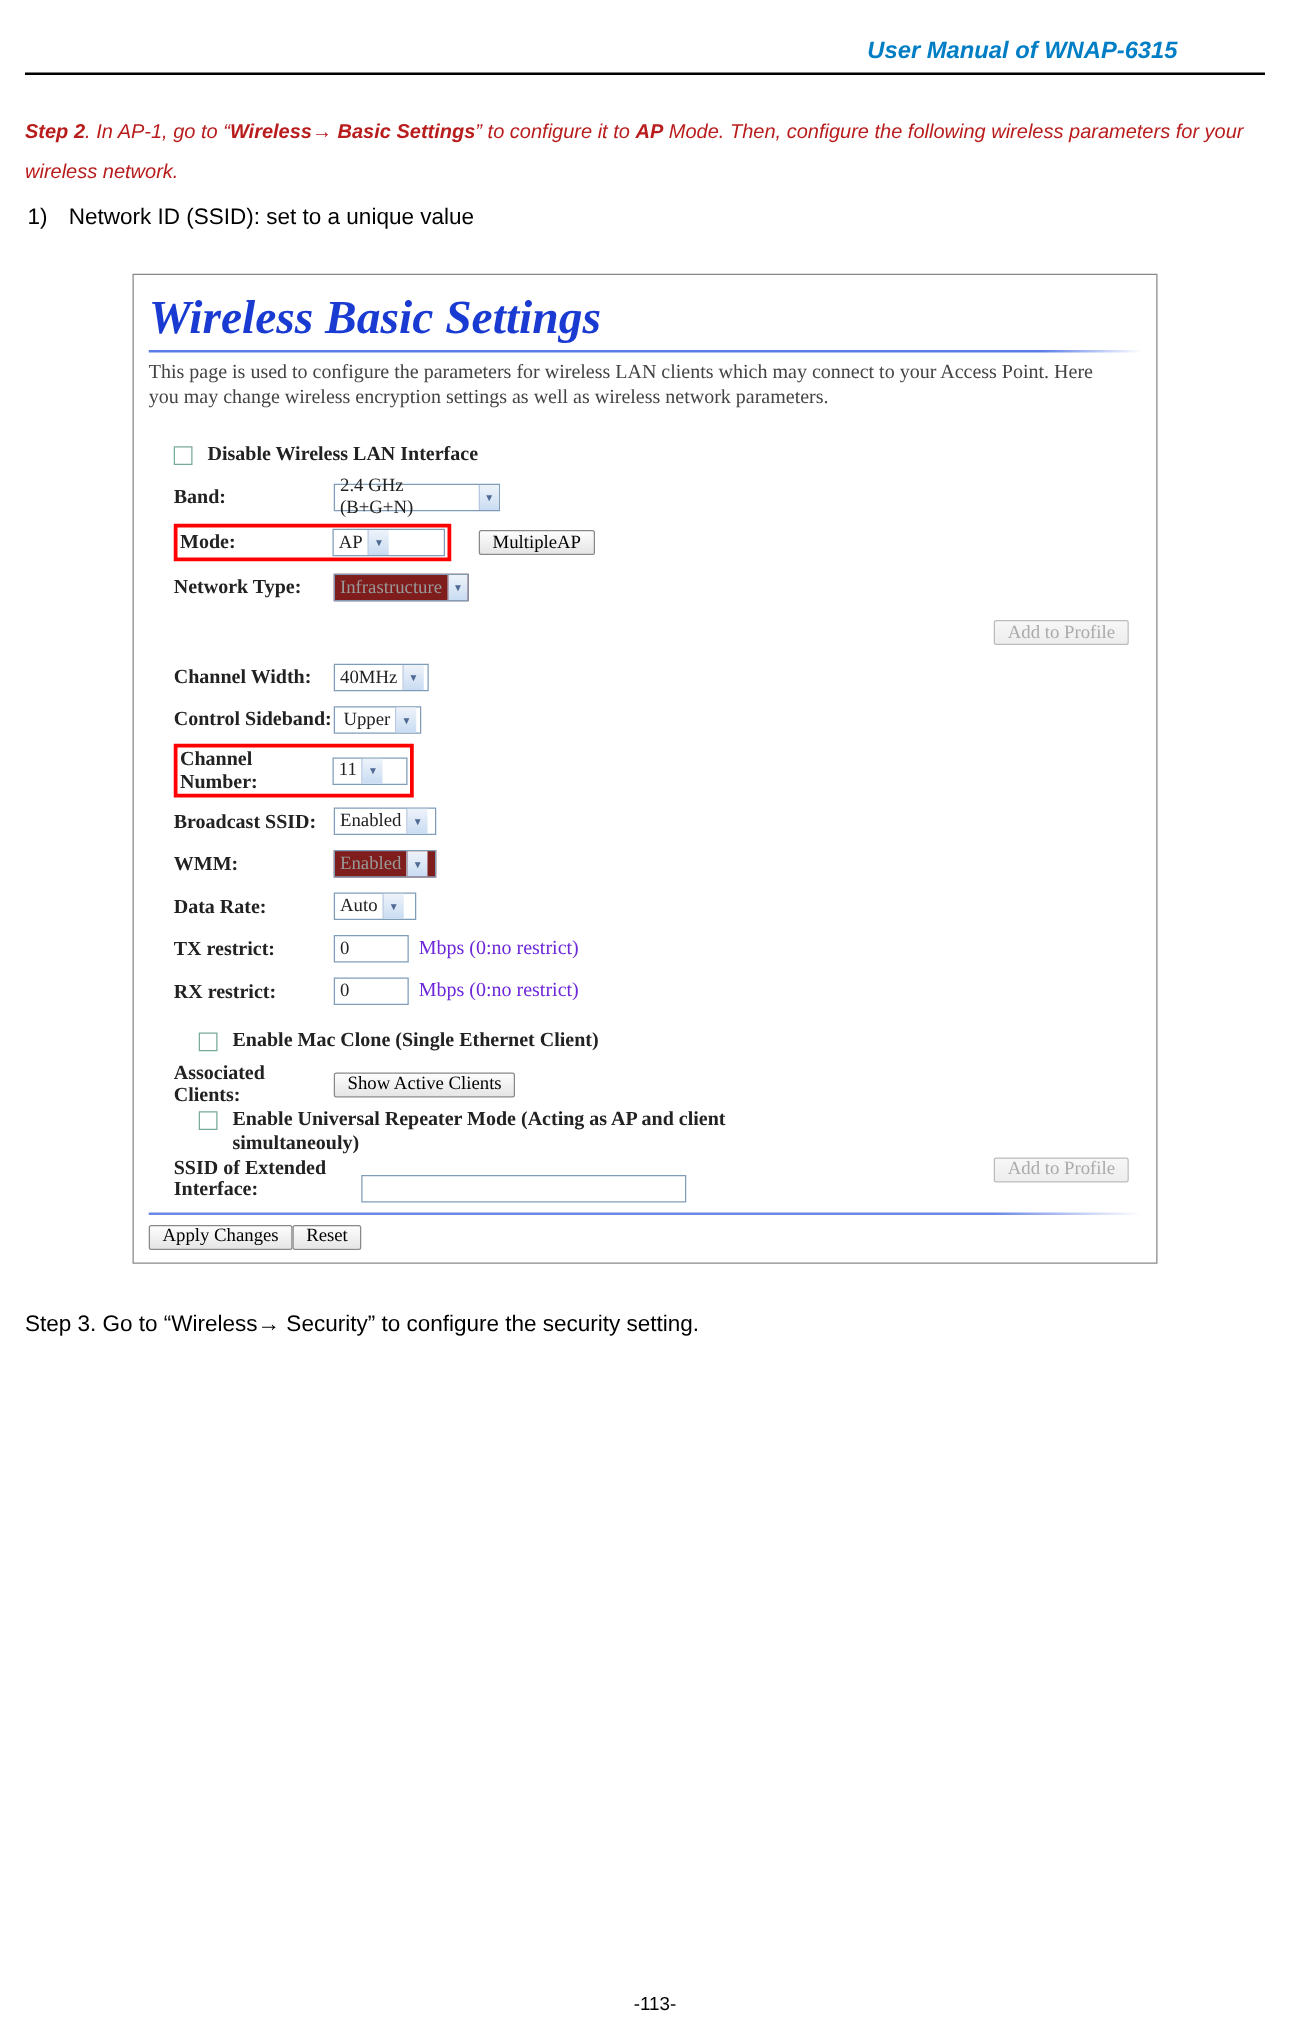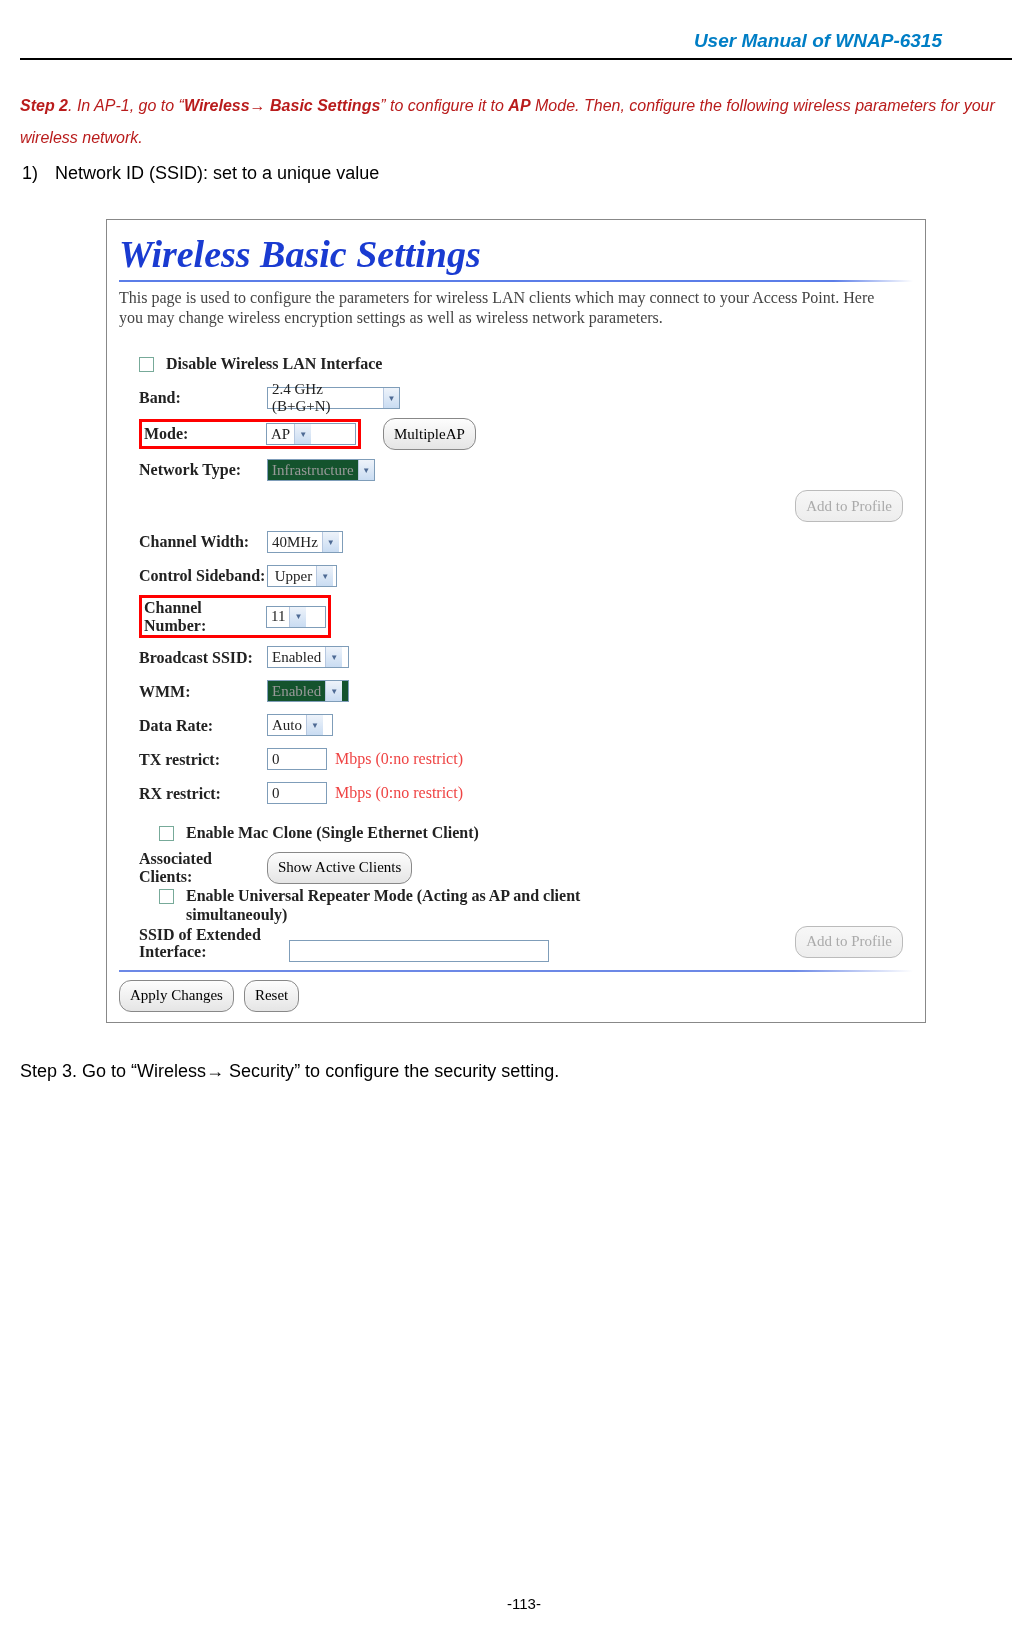--- a/index.html
+++ b/index.html
@@ -93,60 +93,60 @@
       display: inline-block; vertical-align: middle;
       margin-right: 12px;
     }
     .chk-lab { font-weight: bold; }
     .select-wrap {
       display: inline-flex; align-items: center;
       background: #fff; border: 1px solid #7f9db9;
       height: 22px; font-family: 'Times New Roman', serif;
       font-size: 15px;
     }
-    .select-wrap.disabled { background: #14532d; color: #999; text-align: center; }
+    .select-wrap.disabled { background: #7f1d1d; color: #999; text-align: center; }
     .select-text { padding: 0 4px 0 4px; }
     .select-arrow {
       width: 17px; height: 20px;
       background: linear-gradient(#eef3fa, #c9dcf2);
       border-left: 1px solid #b7c8e0;
       display: flex; align-items: center; justify-content: center;
       font-size: 8px; color: #4e6a94;
     }
     .textfield {
       border: 1px solid #7f9db9; height: 22px;
       font-family: 'Times New Roman', serif; font-size: 15px;
       padding: 0 4px; display: inline-flex; align-items: center;
       background: #fff;
     }
     .btn3d {
       display: inline-flex; align-items: center; justify-content: center;
-      height: 32px; padding: 5px 10px;
+      height: 20px; padding: 5px 10px;
       font-family: 'Times New Roman', serif; font-size: 15px;
-      border: 1px solid #888; border-radius: 12px;
+      border: 1px solid #888; border-radius: 2px;
       background: linear-gradient(#fdfdfd, #e5e5e5);
       color: #000;
     }
     .btn3d.disabled { color: #aaa; border-color: #bbb; background: linear-gradient(#f7f7f7, #ededed); }
     .hl-row {
       border: 3px solid #ff0000;
       display: inline-flex; align-items: center;
       padding: 1px 2px 1px 2px;
     }
-    .suffix { margin-left: 8px; color: #ef4444; }
+    .suffix { margin-left: 8px; color: #6d28d9; }
     .gap-right { margin-left: 22px; }
     .add-profile-col {
       margin-left: auto; padding-right: 10px;
     }
     .bottom-underline {
       height: 2px;
       background: linear-gradient(to right, #6c88e6 0%, #6c88e6 85%, transparent 100%);
       margin: 8px 0 8px 0;
     }
-    .footer-buttons { display: flex; gap: 10px; padding-left: 0; }
+    .footer-buttons { display: flex; padding-left: 0; }
 
     .step3 { margin: 38px 10px 0 10px; font-size: 18px; }
 
     .page-num {
       position: absolute;
       bottom: 20px; left: 16px; right: 0;
       text-align: center;
       font-size: 15px;
     }
   </style>

